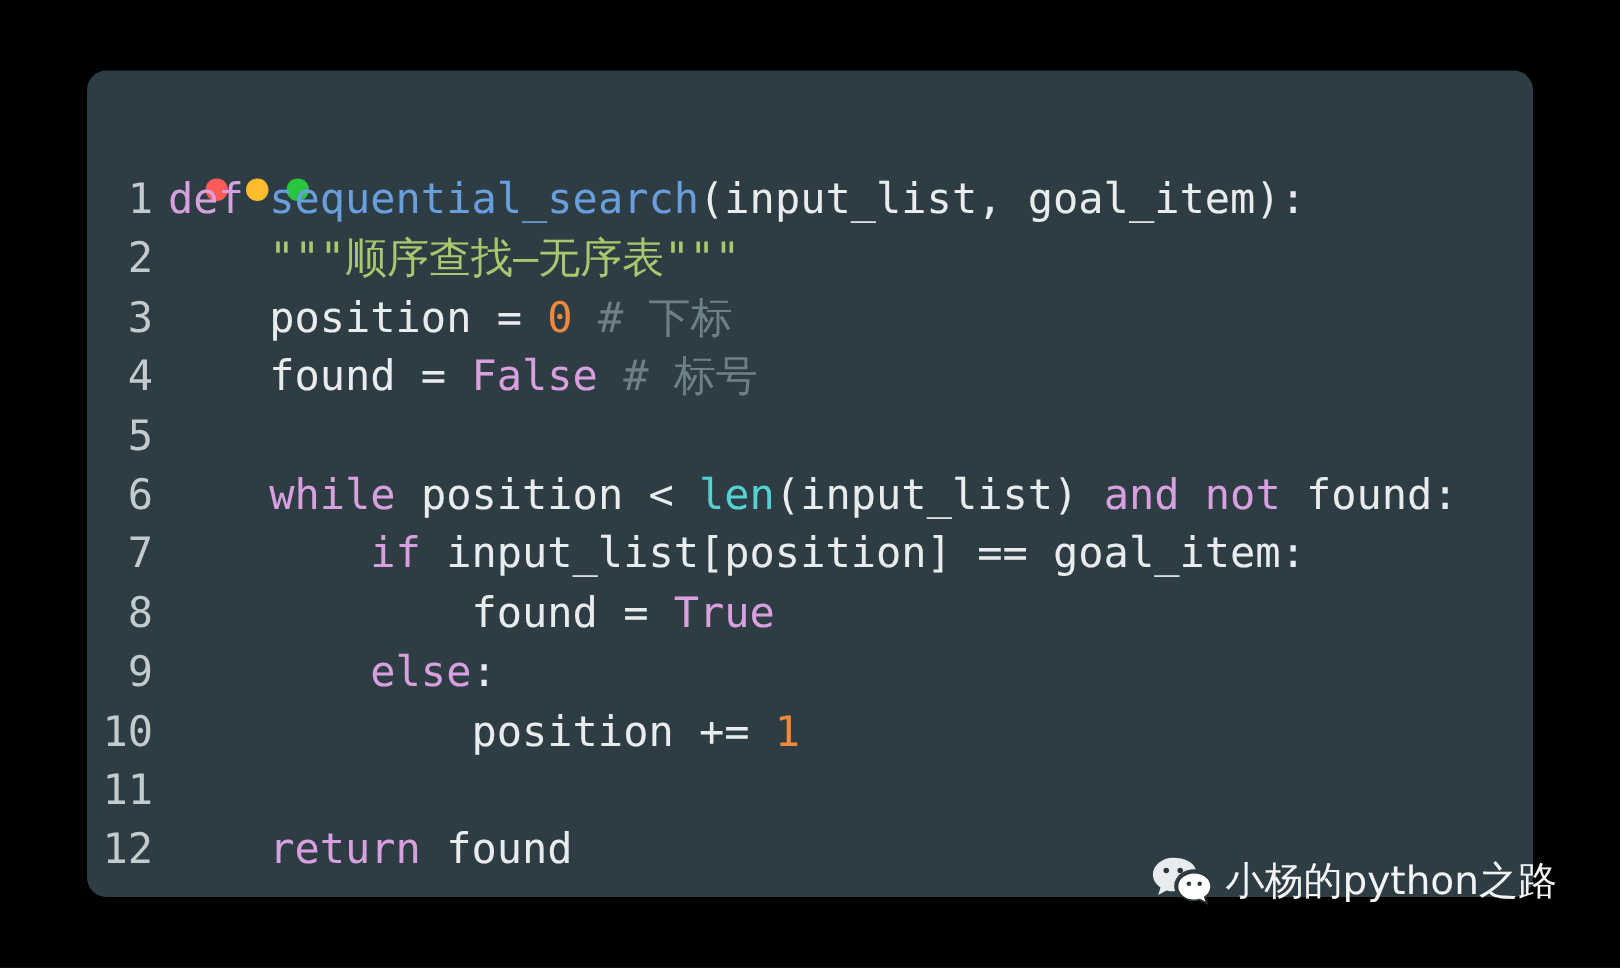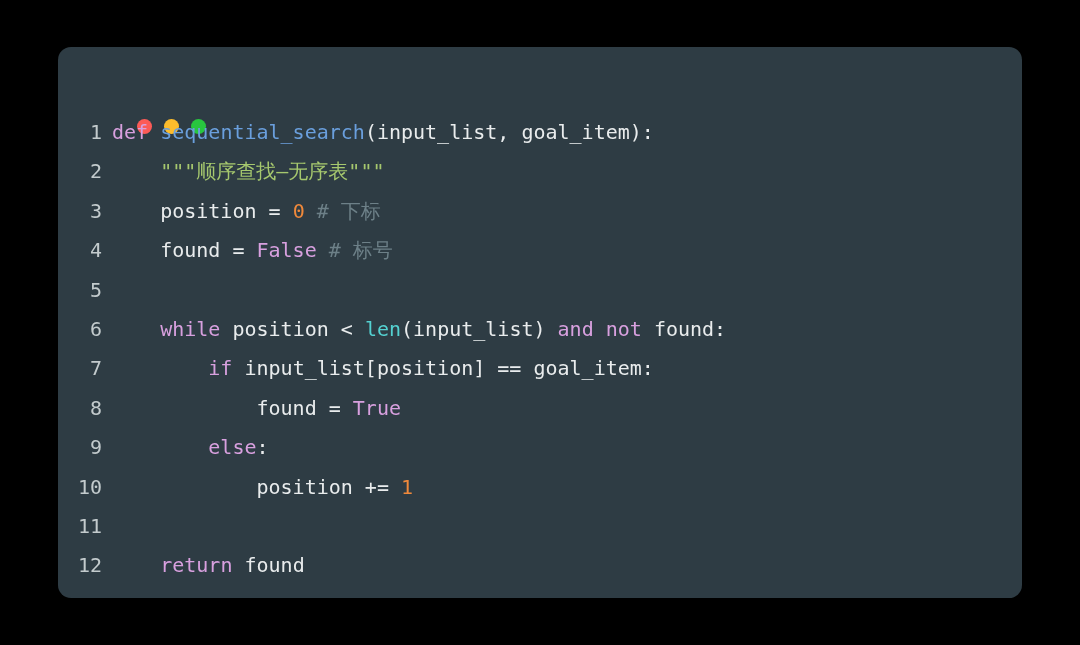--- a/index.html
+++ b/index.html
@@ -53,21 +53,21 @@
   #dot-min    { left: 106px; background: #fcbc2c; }
   #dot-max    { left: 133px; background: #28c63f; }
 
   
   #code-body {
     position: absolute;
     left: 58px;
     top: 113px;
     width: 964px;
     font-family: "DejaVu Sans Mono", "Liberation Mono", monospace;
-    font-size: 20px;
+    font-size: 28px;
     line-height: 39.4px;
     white-space: pre;
   }
   .code-line {
     display: block;
     height: 39.4px;
     white-space: pre;
   }
   .lineno {
     display: inline-block;
@@ -120,14 +120,27 @@
     <div id="titlebar">
       <span class="dot" id="dot-close" style="background: rgb(252, 91, 87);"></span>
       <span class="dot" id="dot-min" style="background: rgb(252, 188, 44);"></span>
       <span class="dot" id="dot-max" style="background: rgb(40, 198, 63);"></span>
     </div>
 
   </div>
 
   <div id="code-body"><div class="code-line"><span class="lineno" style="color: rgb(195, 203, 205);">1</span><span class="code-text"><span class="tok-kw" style="color: rgb(216, 160, 223);">def</span><span class="tok-plain" style="color: rgb(233, 236, 237);"> </span><span class="tok-fn" style="color: rgb(106, 159, 221);">sequential_search</span><span class="tok-plain" style="color: rgb(233, 236, 237);">(input_list, goal_item):</span></span></div><div class="code-line"><span class="lineno" style="color: rgb(195, 203, 205);">2</span><span class="code-text"><span class="tok-plain" style="color: rgb(233, 236, 237);">    </span><span class="tok-str" style="color: rgb(166, 200, 110);">"""顺序查找—无序表"""</span></span></div><div class="code-line"><span class="lineno" style="color: rgb(195, 203, 205);">3</span><span class="code-text"><span class="tok-plain" style="color: rgb(233, 236, 237);">    position = </span><span class="tok-num" style="color: rgb(240, 137, 59);">0</span><span class="tok-plain" style="color: rgb(233, 236, 237);"> </span><span class="tok-com" style="color: rgb(109, 128, 136);"># 下标</span></span></div><div class="code-line"><span class="lineno" style="color: rgb(195, 203, 205);">4</span><span class="code-text"><span class="tok-plain" style="color: rgb(233, 236, 237);">    found = </span><span class="tok-kw" style="color: rgb(216, 160, 223);">False</span><span class="tok-plain" style="color: rgb(233, 236, 237);"> </span><span class="tok-com" style="color: rgb(109, 128, 136);"># 标号</span></span></div><div class="code-line"><span class="lineno" style="color: rgb(195, 203, 205);">5</span><span class="code-text"><span class="tok-plain" style="color: rgb(233, 236, 237);"></span></span></div><div class="code-line"><span class="lineno" style="color: rgb(195, 203, 205);">6</span><span class="code-text"><span class="tok-plain" style="color: rgb(233, 236, 237);">    </span><span class="tok-kw" style="color: rgb(216, 160, 223);">while</span><span class="tok-plain" style="color: rgb(233, 236, 237);"> position &lt; </span><span class="tok-builtin" style="color: rgb(84, 209, 209);">len</span><span class="tok-plain" style="color: rgb(233, 236, 237);">(input_list) </span><span class="tok-kw" style="color: rgb(216, 160, 223);">and</span><span class="tok-plain" style="color: rgb(233, 236, 237);"> </span><span class="tok-kw" style="color: rgb(216, 160, 223);">not</span><span class="tok-plain" style="color: rgb(233, 236, 237);"> found:</span></span></div><div class="code-line"><span class="lineno" style="color: rgb(195, 203, 205);">7</span><span class="code-text"><span class="tok-plain" style="color: rgb(233, 236, 237);">        </span><span class="tok-kw" style="color: rgb(216, 160, 223);">if</span><span class="tok-plain" style="color: rgb(233, 236, 237);"> input_list[position] == goal_item:</span></span></div><div class="code-line"><span class="lineno" style="color: rgb(195, 203, 205);">8</span><span class="code-text"><span class="tok-plain" style="color: rgb(233, 236, 237);">            found = </span><span class="tok-kw" style="color: rgb(216, 160, 223);">True</span></span></div><div class="code-line"><span class="lineno" style="color: rgb(195, 203, 205);">9</span><span class="code-text"><span class="tok-plain" style="color: rgb(233, 236, 237);">        </span><span class="tok-kw" style="color: rgb(216, 160, 223);">else</span><span class="tok-plain" style="color: rgb(233, 236, 237);">:</span></span></div><div class="code-line"><span class="lineno" style="color: rgb(195, 203, 205);">10</span><span class="code-text"><span class="tok-plain" style="color: rgb(233, 236, 237);">            position += </span><span class="tok-num" style="color: rgb(240, 137, 59);">1</span></span></div><div class="code-line"><span class="lineno" style="color: rgb(195, 203, 205);">11</span><span class="code-text"><span class="tok-plain" style="color: rgb(233, 236, 237);"></span></span></div><div class="code-line"><span class="lineno" style="color: rgb(195, 203, 205);">12</span><span class="code-text"><span class="tok-plain" style="color: rgb(233, 236, 237);">    </span><span class="tok-kw" style="color: rgb(216, 160, 223);">return</span><span class="tok-plain" style="color: rgb(233, 236, 237);"> found</span></span></div></div>
 
+  <div id="watermark">
+    <svg id="wechat-icon" viewBox="0 0 40 34">
+
+      <path d="M14.2 0.8 C6.6 0.8 0.6 5.9 0.6 12.0 C0.6 15.5 2.6 18.6 5.7 20.6 L4.1 25.6 L9.6 22.6 C11.0 23.0 12.6 23.2 14.2 23.2 C14.6 23.2 15.0 23.2 15.4 23.1 C15.0 22.0 14.8 20.9 14.8 19.7 C14.8 13.4 20.9 8.5 28.3 8.5 C28.6 8.5 28.9 8.5 29.2 8.5 C27.7 3.9 21.6 0.8 14.2 0.8 Z" fill="#e9ecee"></path>
+      <circle cx="9.5" cy="9.3" r="1.85" fill="#2b363c"></circle>
+      <circle cx="18.8" cy="9.3" r="1.85" fill="#2b363c"></circle>
+
+      <path d="M39.4 20.0 C39.4 14.9 34.4 10.8 28.2 10.8 C22.0 10.8 17.0 14.9 17.0 20.0 C17.0 25.1 22.0 29.2 28.2 29.2 C29.5 29.2 30.8 29.0 32.0 28.7 L36.5 31.2 L35.2 27.1 C37.8 25.4 39.4 22.9 39.4 20.0 Z" fill="#ffffff" stroke="#2b363c" stroke-width="1.1"></path>
+      <circle cx="24.6" cy="18.2" r="1.5" fill="#2b363c"></circle>
+      <circle cx="31.8" cy="18.2" r="1.5" fill="#2b363c"></circle>
+    </svg>
+    <span id="watermark-text" style="color: rgb(242, 244, 245);">小杨的python之路</span>
+  </div>
 
 </div>
 
 </body></html>

